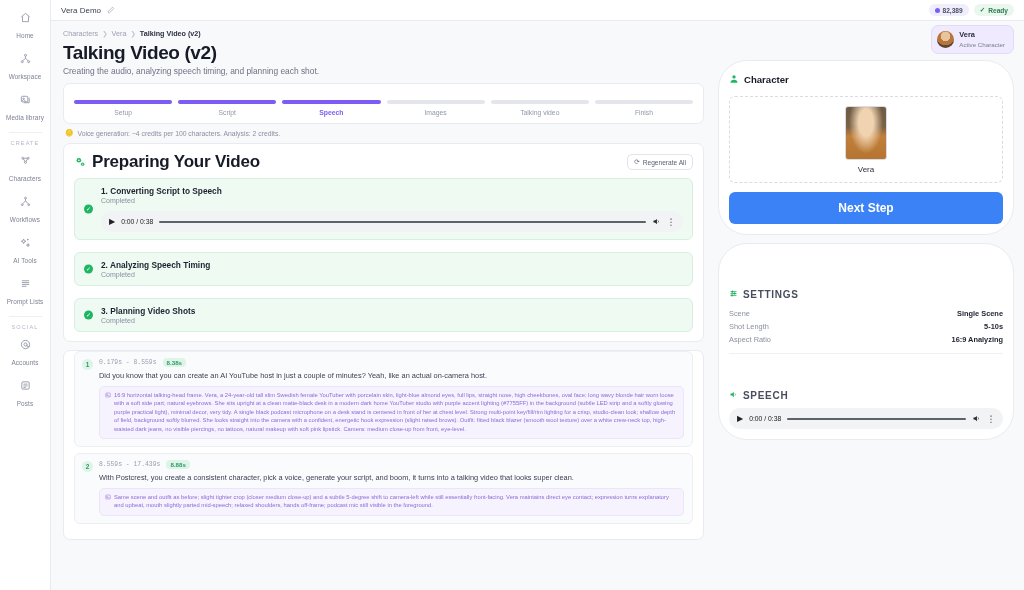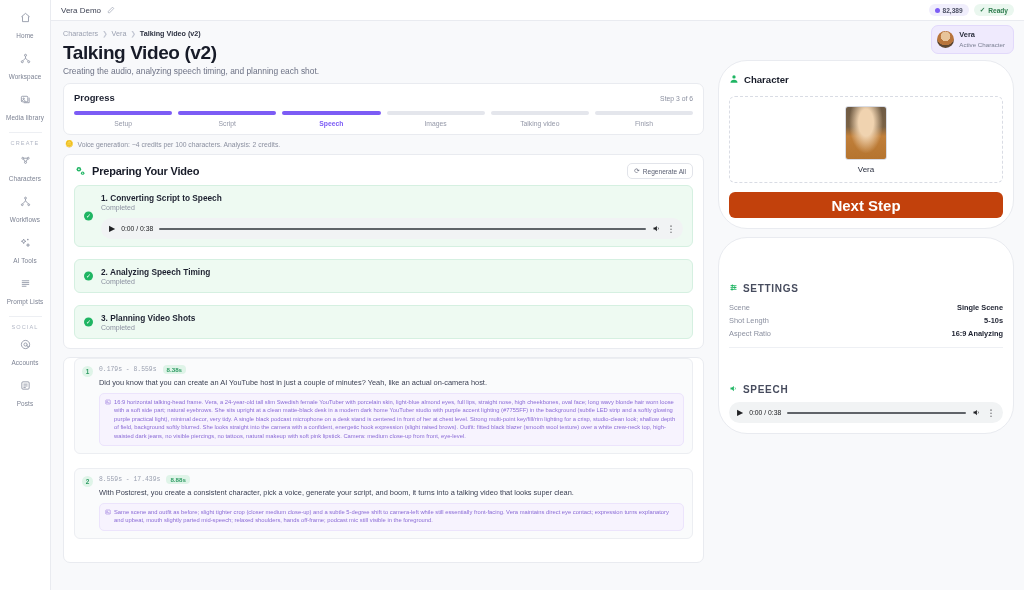--- a/index.html
+++ b/index.html
@@ -88,21 +88,21 @@
   .step .bar { height: 4px; border-radius: 3px; background: #e4e6ec; }
   .step.done .bar { background: #7c5cf5; }
   .step .nm { margin-top: 5px; text-align: center; font-size: 6.8px; color: #9498a8; }
   .step.active .nm { color: #7c5cf5; font-weight: 600; }
 
   .note { display: flex; align-items: center; gap: 4px; font-size: 6.8px; color: #8b90a0; margin: 5px 0 6px 2px; }
 
   
   .sec-head { display: flex; align-items: center; padding: 8px 10px 6px; }
   .sec-head .ico { margin-right: 5px; line-height: 0; }
-  .sec-head .t { font-size: 11px; font-weight: 700; color: #171b28; letter-spacing: -.2px; }
+  .sec-head .t { font-size: 17px; font-weight: 700; color: #171b28; letter-spacing: -.2px; }
   .btn-ghost {
     margin-left: auto; display: inline-flex; align-items: center; gap: 3px;
     border: 1px solid #e2e4ea; background: #fff; border-radius: 5px;
     font-size: 6.6px; color: #5a5f72; padding: 3px 6px; cursor: pointer;
     font-family: inherit;
   }
   .tasks { padding: 0 10px 9px; }
   .task {
     background: #eefaf2; border: 1px solid #d5f0e1; border-radius: 6px;
     padding: 7px 9px 7px 26px; position: relative; margin-bottom: 12px;
@@ -123,21 +123,21 @@
   }
   .player .play { color: #202124; font-size: 8px; line-height: 0; cursor: pointer; }
   .player .time { font-size: 6.8px; color: #202124; font-family: "Liberation Sans", sans-serif; }
   .player .track { flex: 1; height: 2px; background: #5f6368; border-radius: 2px; }
   .player .vol, .player .more { color: #202124; line-height: 0; cursor: pointer; }
   .player .more { font-size: 9px; letter-spacing: -.5px; }
 
   
   .shot {
     background: #fafbfc; border: 1px solid #eceef2; border-radius: 6px;
-    padding: 6px 8px 7px 24px; position: relative; margin-bottom: 14px;
+    padding: 6px 8px 7px 24px; position: relative; margin-bottom: 6px;
   }
   .shot .num {
     position: absolute; left: 7px; top: 7px; width: 11px; height: 11px; border-radius: 50%;
     background: #dff4e8; color: #2c9a62; font-size: 6.4px; font-weight: 700;
     line-height: 11px; text-align: center;
   }
   .shot .meta { display: flex; align-items: center; gap: 6px; }
   .shot .range { font-size: 6.4px; color: #9aa0b0; font-family: "Liberation Mono", monospace; }
   .shot .dur { font-size: 6.2px; font-weight: 700; color: #2c9a62; background: #dff4e8; border-radius: 4px; padding: 1px 4px; }
   .shot .line { font-size: 7.4px; color: #3c4154; margin-top: 3px; line-height: 11px; }
@@ -157,22 +157,22 @@
     display: flex; flex-direction: column; align-items: center;
   }
   .char-thumb {
     width: 42px; height: 54px; border-radius: 3px; border: 1px solid #d9dce4;
     background:
       radial-gradient(ellipse at 50% 30%, #f0d3b0 0 26%, rgba(240,211,176,0) 60%),
       linear-gradient(180deg, #6e5b45 0%, #7a6245 38%, #c07f3a 56%, #b5742f 100%);
   }
   .char-name { font-size: 8px; color: #2b3040; margin-top: 5px; }
   .btn-primary {
-    width: 100%; margin-top: 9px; background: #c2410c; color: #fff; border: 0;
-    border-radius: 6px; height: 26px; font-size: 15px; font-weight: 700;
+    width: 100%; margin-top: 9px; background: #3b82f6; color: #fff; border: 0;
+    border-radius: 6px; height: 32px; font-size: 12px; font-weight: 700;
     cursor: pointer; font-family: inherit;
   }
   .settings-title {
     display: flex; align-items: center; gap: 5px; font-size: 10px; font-weight: 700;
     letter-spacing: .7px; color: #474c5e; margin-bottom: 7px; margin-top: 36px;
   }
   .srow { display: flex; font-size: 7.4px; padding: 2px 0; }
   .srow .k { color: #8b90a0; }
   .srow .v { margin-left: auto; color: #1d2130; font-weight: 700; }
   .hr { height: 1px; background: #eef0f4; margin: 7px 0 8px; }
@@ -299,24 +299,20 @@
           <span class="sep">❯</span>
           <a href="#">Vera</a>
           <span class="sep">❯</span>
           <span class="cur">Talking Video (v2)</span>
         </div>
 
         <h1 class="page-title">Talking Video (v2)</h1>
         <p class="subtitle">Creating the audio, analyzing speech timing, and planning each shot.</p>
 
         <section class="card prog-card">
-          <div class="prog-head">
-            <span class="t">Progress</span>
-            <span class="s">Step 3 of 6</span>
-          </div>
           <div class="steps">
             <div class="step done">
               <div class="bar"></div>
               <div class="nm">Setup</div>
             </div>
             <div class="step done">
               <div class="bar"></div>
               <div class="nm">Script</div>
             </div>
             <div class="step done active">

